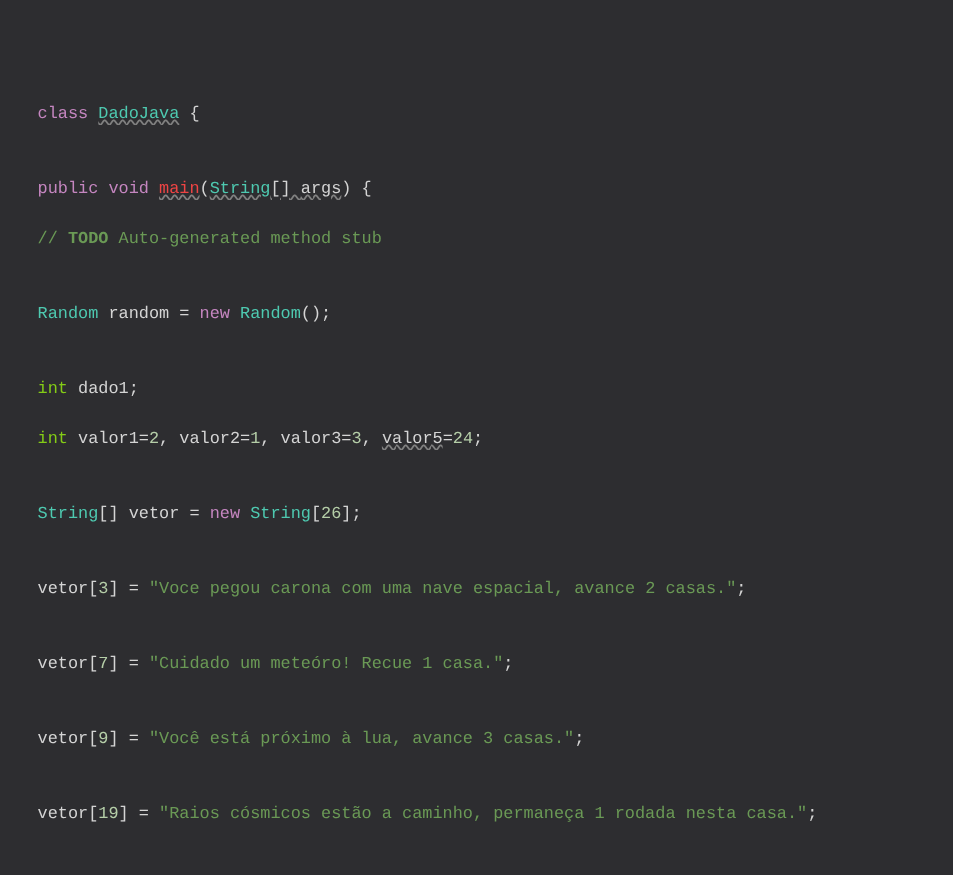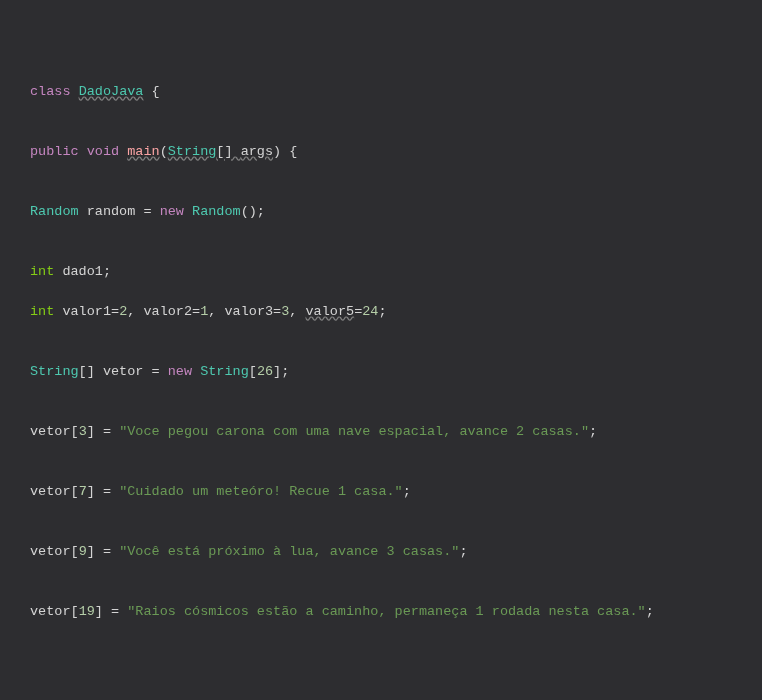--- a/index.html
+++ b/index.html
@@ -15,39 +15,40 @@
       color: #d4d4d4;
       padding: 2px 0 0 30px;
       white-space: pre;
       overflow: hidden;
       width: 762px;
       height: 700px;
     }
     .kw-red { color: #c586c0; margin-top: 43px; }
     .kw-orange { color: #84cc16; }
     .type { color: #4ec9b0; }
-    .method-underline { color: #fca5a5; text-decoration: underline wavy #808080; }
+    .method-underline { color: #ef4444; text-decoration: underline wavy #808080; }
     .type-underline { color: #4ec9b0; text-decoration: underline wavy #808080; text-align: right; }
     .var-underline { color: #d4d4d4; text-decoration: underline wavy #808080; }
     .str { color: #6a9955; }
     .num { color: #b5cea8; }
     .punct { color: #d4d4d4; }
     .comment { color: #6a9955; }
     .comment-bold { color: #6a9955; font-weight: bold; }
     .var { color: #d4d4d4; }
     .code-line { display: block; }
   </style>
 </head>
 <body>
 
 
 
 <div><span class="code-line"><span class="kw-red">class</span><span class="punct"> </span><span class="type-underline">DadoJava</span><span class="punct"> {</span></span>
 <span class="code-line"></span>
 <span class="code-line"><span class="kw-red">public</span><span> </span><span class="kw-red">void</span><span> </span><span class="method-underline">main</span><span class="punct">(</span><span class="type-underline">String</span><span class="var-underline">[] </span><span class="var-underline">args</span><span class="punct">)</span><span class="punct"> {</span></span>
+<span class="code-line"><span class="comment">// </span><span class="comment-bold">TODO</span><span class="comment"> Auto-generated method stub</span></span>
 <span class="code-line"></span>
 <span class="code-line"><span class="type">Random</span><span> </span><span class="var">random</span><span class="punct"> = </span><span class="kw-red">new</span><span> </span><span class="type">Random</span><span class="punct">();</span></span>
 <span class="code-line"></span>
 <span class="code-line"><span class="kw-orange">int</span><span> </span><span class="var">dado1</span><span class="punct">;</span></span>
 <span class="code-line"><span class="kw-orange">int</span><span> </span><span class="var">valor1</span><span class="punct">=</span><span class="num">2</span><span class="punct">, </span><span class="var">valor2</span><span class="punct">=</span><span class="num">1</span><span class="punct">, </span><span class="var">valor3</span><span class="punct">=</span><span class="num">3</span><span class="punct">, </span><span class="var-underline">valor5</span><span class="punct">=</span><span class="num">24</span><span class="punct">;</span></span>
 <span class="code-line"></span>
 <span class="code-line"><span class="type">String</span><span class="punct">[] </span><span class="var">vetor</span><span class="punct"> = </span><span class="kw-red">new</span><span> </span><span class="type">String</span><span class="punct">[</span><span class="num">26</span><span class="punct">];</span></span>
 <span class="code-line"></span>
 <span class="code-line"><span class="var">vetor</span><span class="punct">[</span><span class="num">3</span><span class="punct">] = </span><span class="str">"Voce pegou carona com uma nave espacial, avance 2 casas."</span><span class="punct">;</span></span>
 <span class="code-line"></span>

